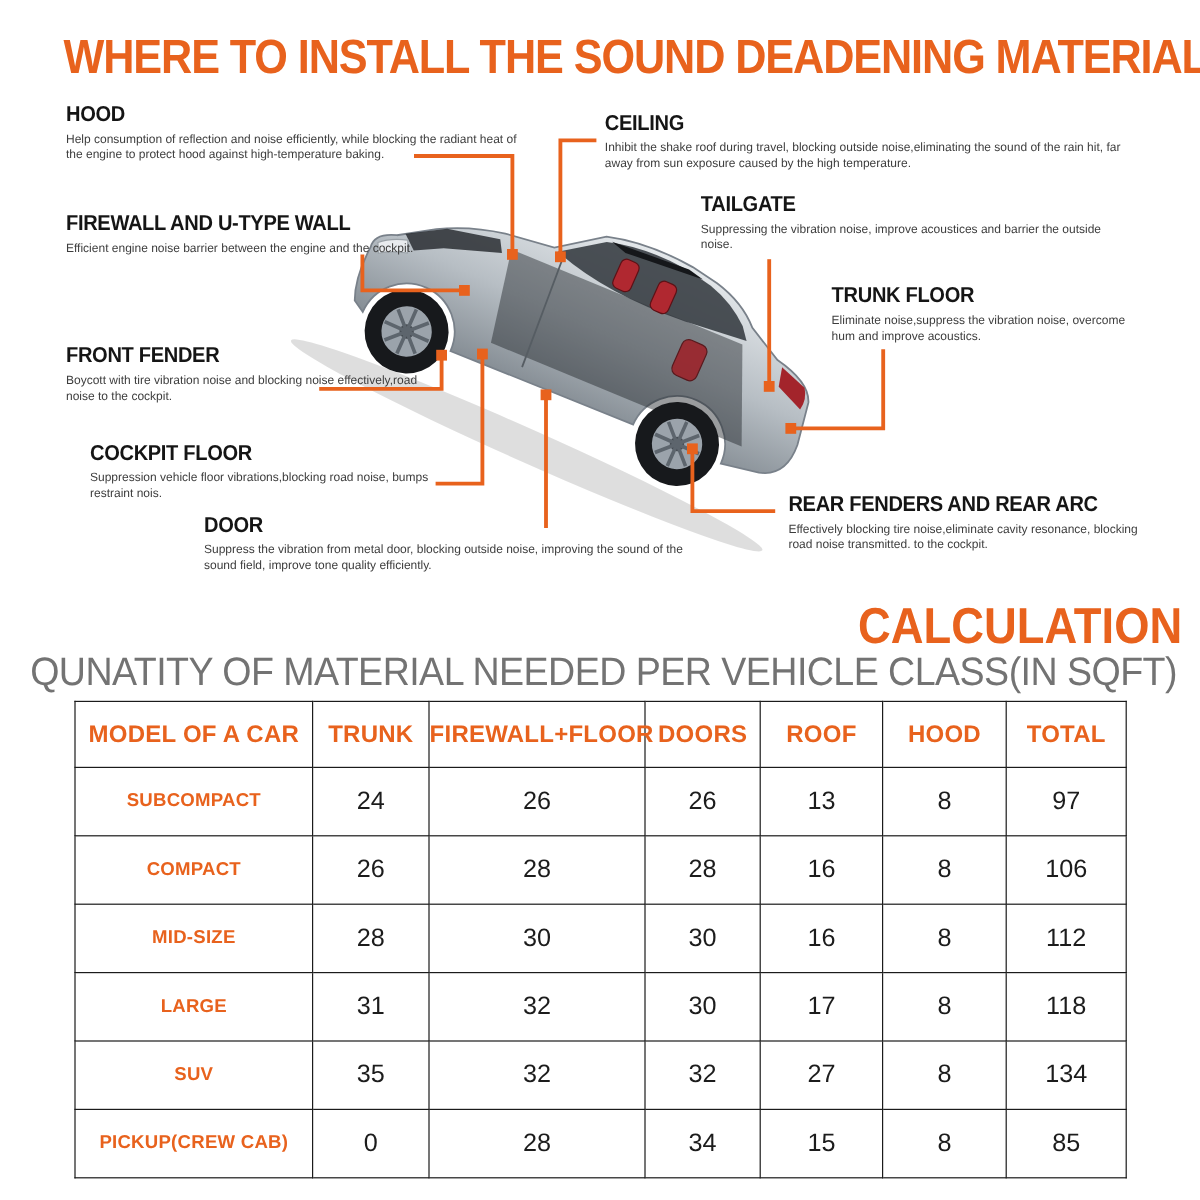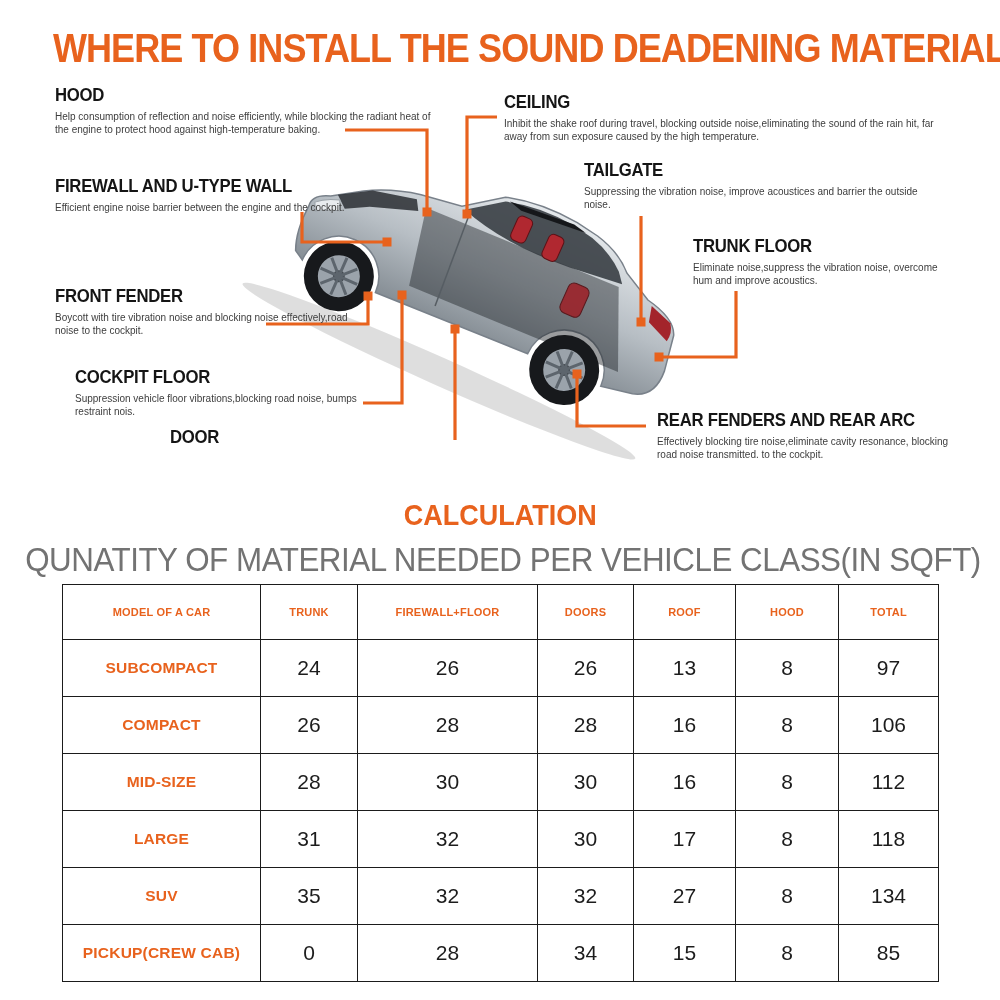--- a/index.html
+++ b/index.html
@@ -6,30 +6,30 @@
   .poster{position:relative;width:1000px;height:1000px;background:#ffffff;overflow:hidden;
           font-family:"Liberation Sans", sans-serif;}
   .main-title{position:absolute;left:0;right:0;top:26px;text-align:left;
               color:#E8621D;font-weight:bold;font-size:40px;letter-spacing:-1px;white-space:nowrap;}
   .squeeze{display:inline-block;transform:scaleX(0.90);transform-origin:50% 50%;}
   .ann{position:absolute;}
   .ann h3{margin:0 0 4px 0;font-size:18px;font-weight:bold;color:#151515;letter-spacing:-0.3px;
           transform:scaleX(0.93);transform-origin:left center;white-space:nowrap;}
   .ann p{margin:0;font-size:10px;line-height:1.3;color:#3d3d3d;}
   .overlay{position:absolute;left:0;top:0;}
-  .calc-heading{position:absolute;left:0;right:0;top:498px;text-align:center;color:#E8621D;
-                font-weight:bold;font-size:30px;white-space:nowrap;}
+  .calc-heading{position:absolute;left:0;right:0;top:498px;text-align:right;color:#E8621D;
+                font-weight:bold;font-size:42px;white-space:nowrap;}
   .calc-subtitle{position:absolute;left:0;right:0;top:541px;text-align:center;color:#737373;
                  font-size:33px;font-weight:normal;letter-spacing:-0.5px;white-space:nowrap;}
   .calc-subtitle .squeeze{transform:scaleX(0.95);}
   table.qtable{position:absolute;left:62px;top:584px;width:876px;border-collapse:collapse;
                table-layout:fixed;}
   table.qtable th, table.qtable td{border:1.5px solid #1b1b1b;text-align:center;vertical-align:middle;
                padding:0;}
-  table.qtable th{height:54px;color:#E8621D;font-size:11px;font-weight:bold;letter-spacing:0.2px;}
+  table.qtable th{height:54px;color:#E8621D;font-size:20px;font-weight:bold;letter-spacing:0.2px;}
   table.qtable td{height:56px;color:#1c1c1c;font-size:21px;font-weight:normal;}
   table.qtable td.model{color:#E8621D;font-size:15.5px;font-weight:bold;letter-spacing:0.2px;}
 </style>
 </head>
 <body>
 
 <div class="poster">
 
   <div class="main-title">
     <span class="squeeze">WHERE TO INSTALL THE SOUND DEADENING MATERIAL</span>
@@ -122,20 +122,21 @@
   <div class="ann" style="left:55px;top:286px;width:302px">
     <h3>FRONT FENDER</h3>
     <p>Boycott with tire vibration noise and blocking noise effectively,road noise to the cockpit.</p>
   </div>
   <div class="ann" style="left:75px;top:367px;width:312px">
     <h3>COCKPIT FLOOR</h3>
     <p>Suppression vehicle floor vibrations,blocking road noise, bumps restraint nois.</p>
   </div>
   <div class="ann" style="left:170px;top:427px;width:400px">
     <h3>DOOR</h3>
+    <p>Suppress the vibration from metal door, blocking outside noise, improving the sound of the sound field, improve tone quality efficiently.</p>
   </div>
   <div class="ann" style="left:657px;top:410px;width:312px">
     <h3>REAR FENDERS AND REAR ARC</h3>
     <p>Effectively blocking tire noise,eliminate cavity resonance, blocking road noise transmitted. to the cockpit.</p>
   </div>
 
   <div class="calc-heading">
     <span class="squeeze">CALCULATION</span>
   </div>
   <div class="calc-subtitle">

